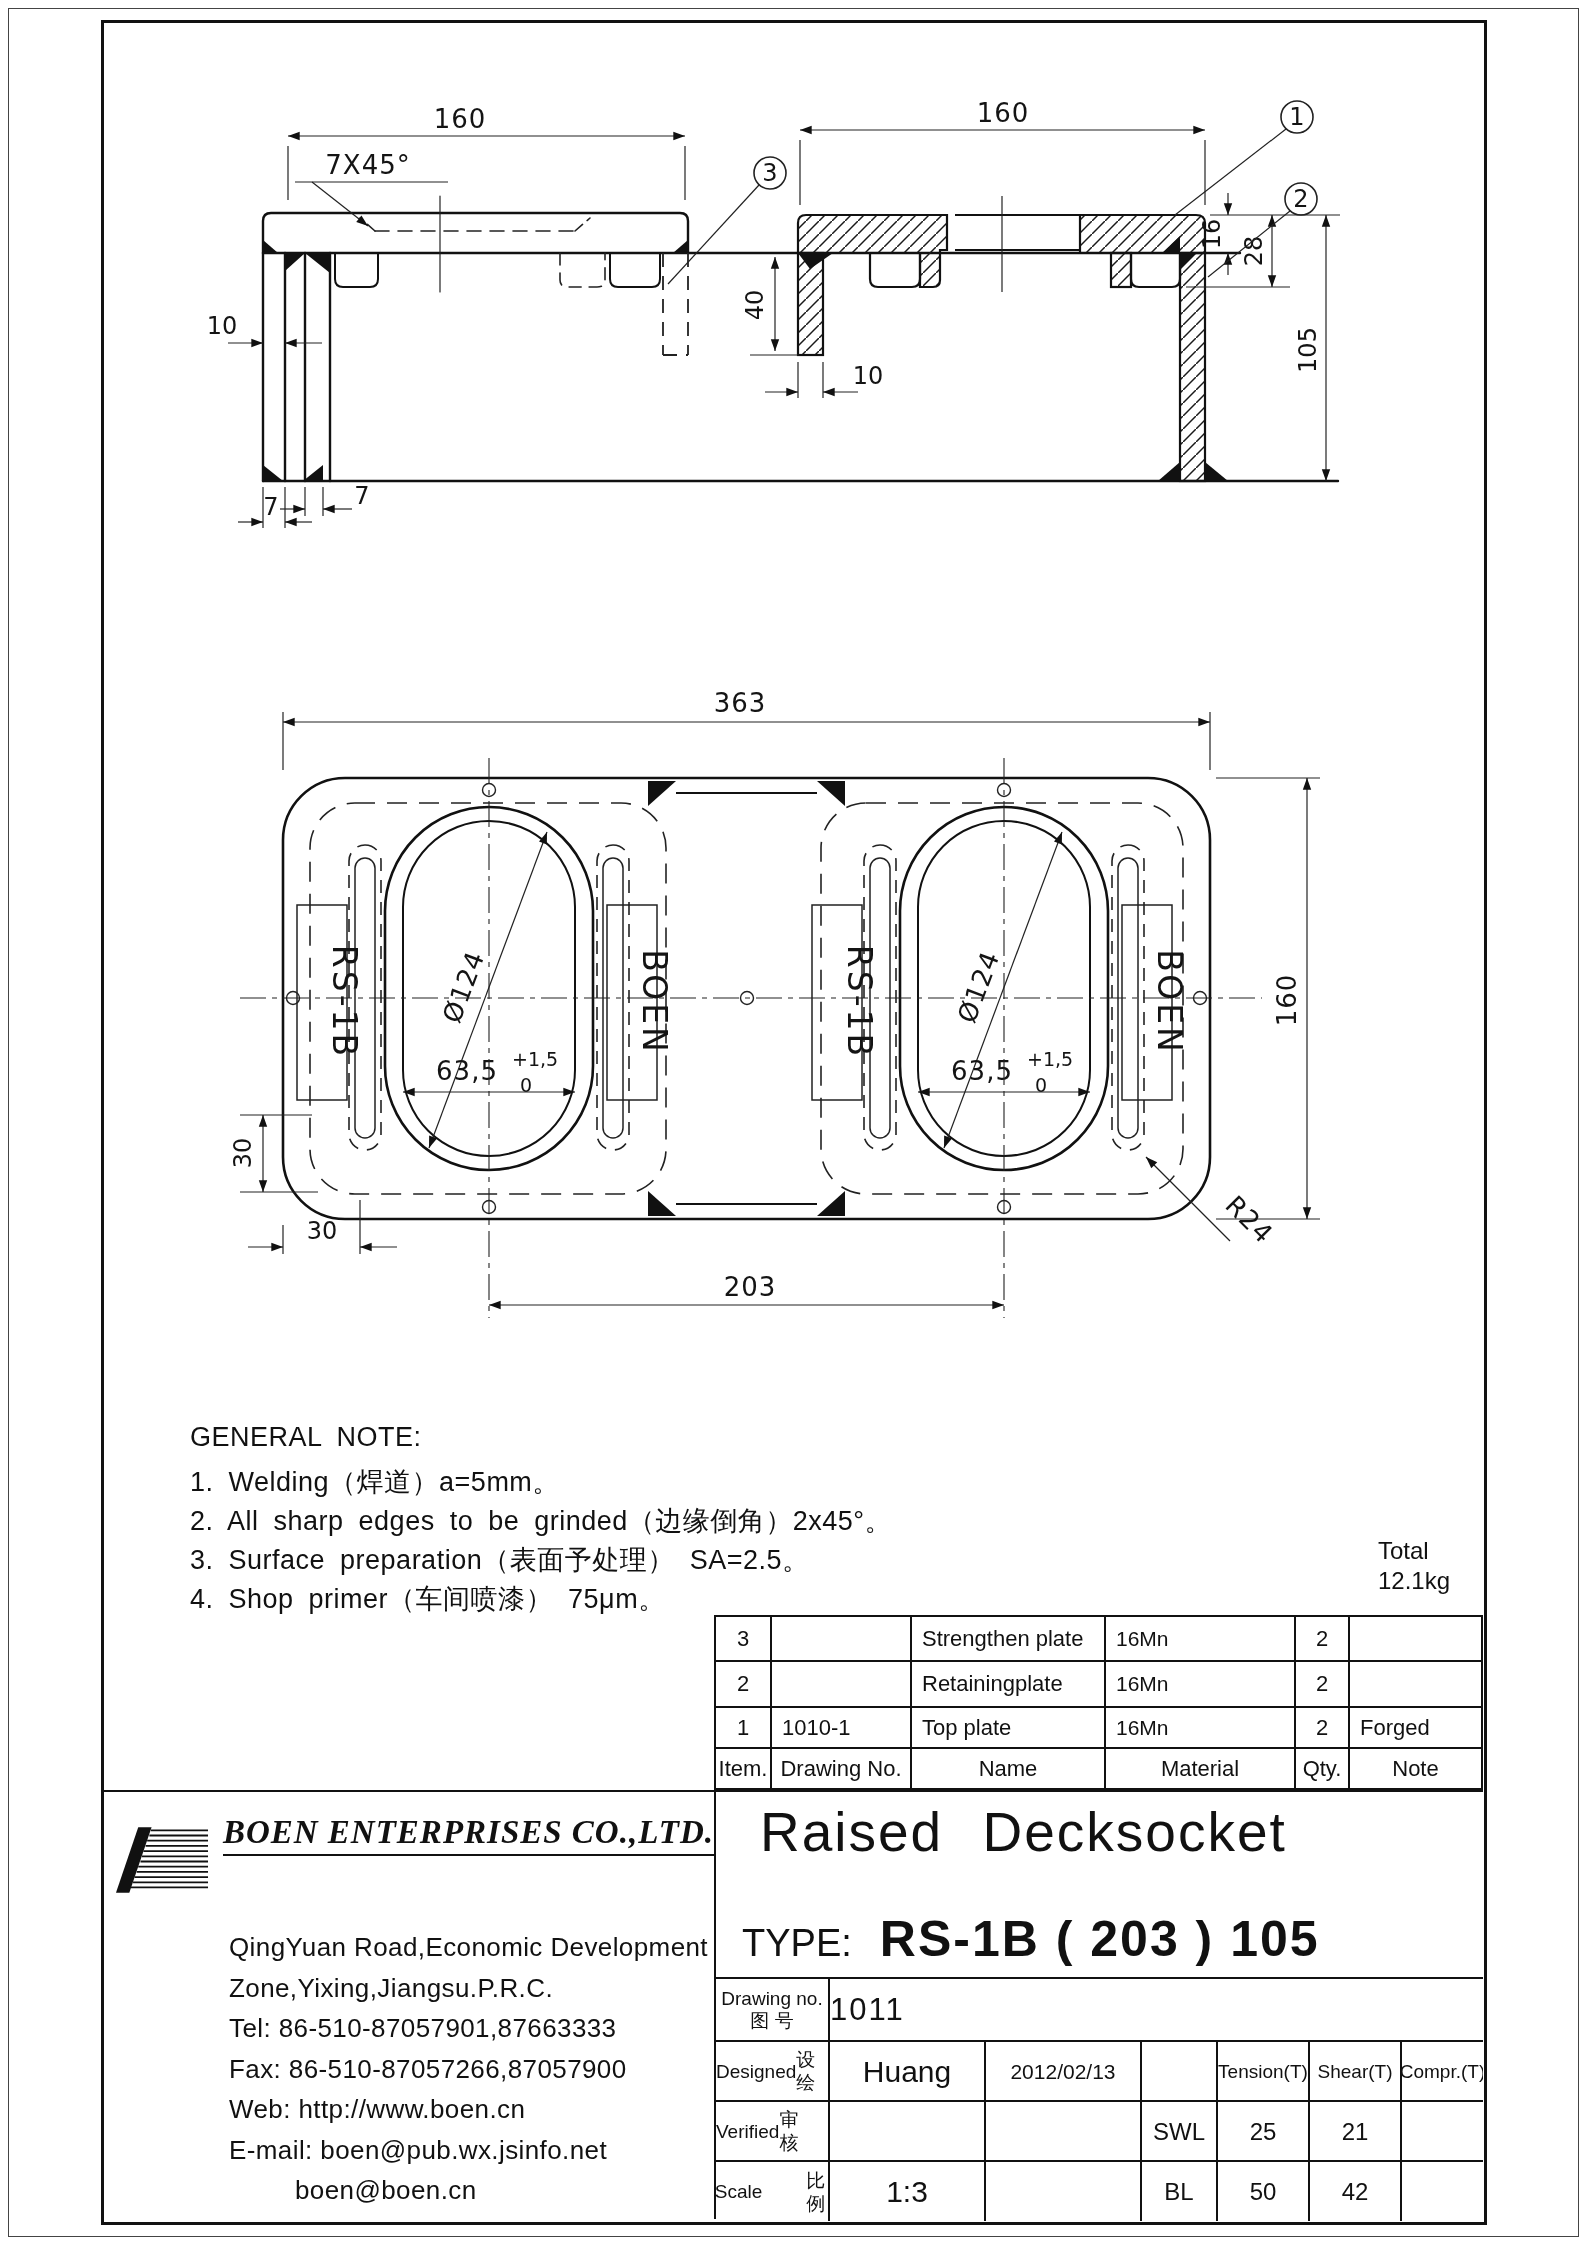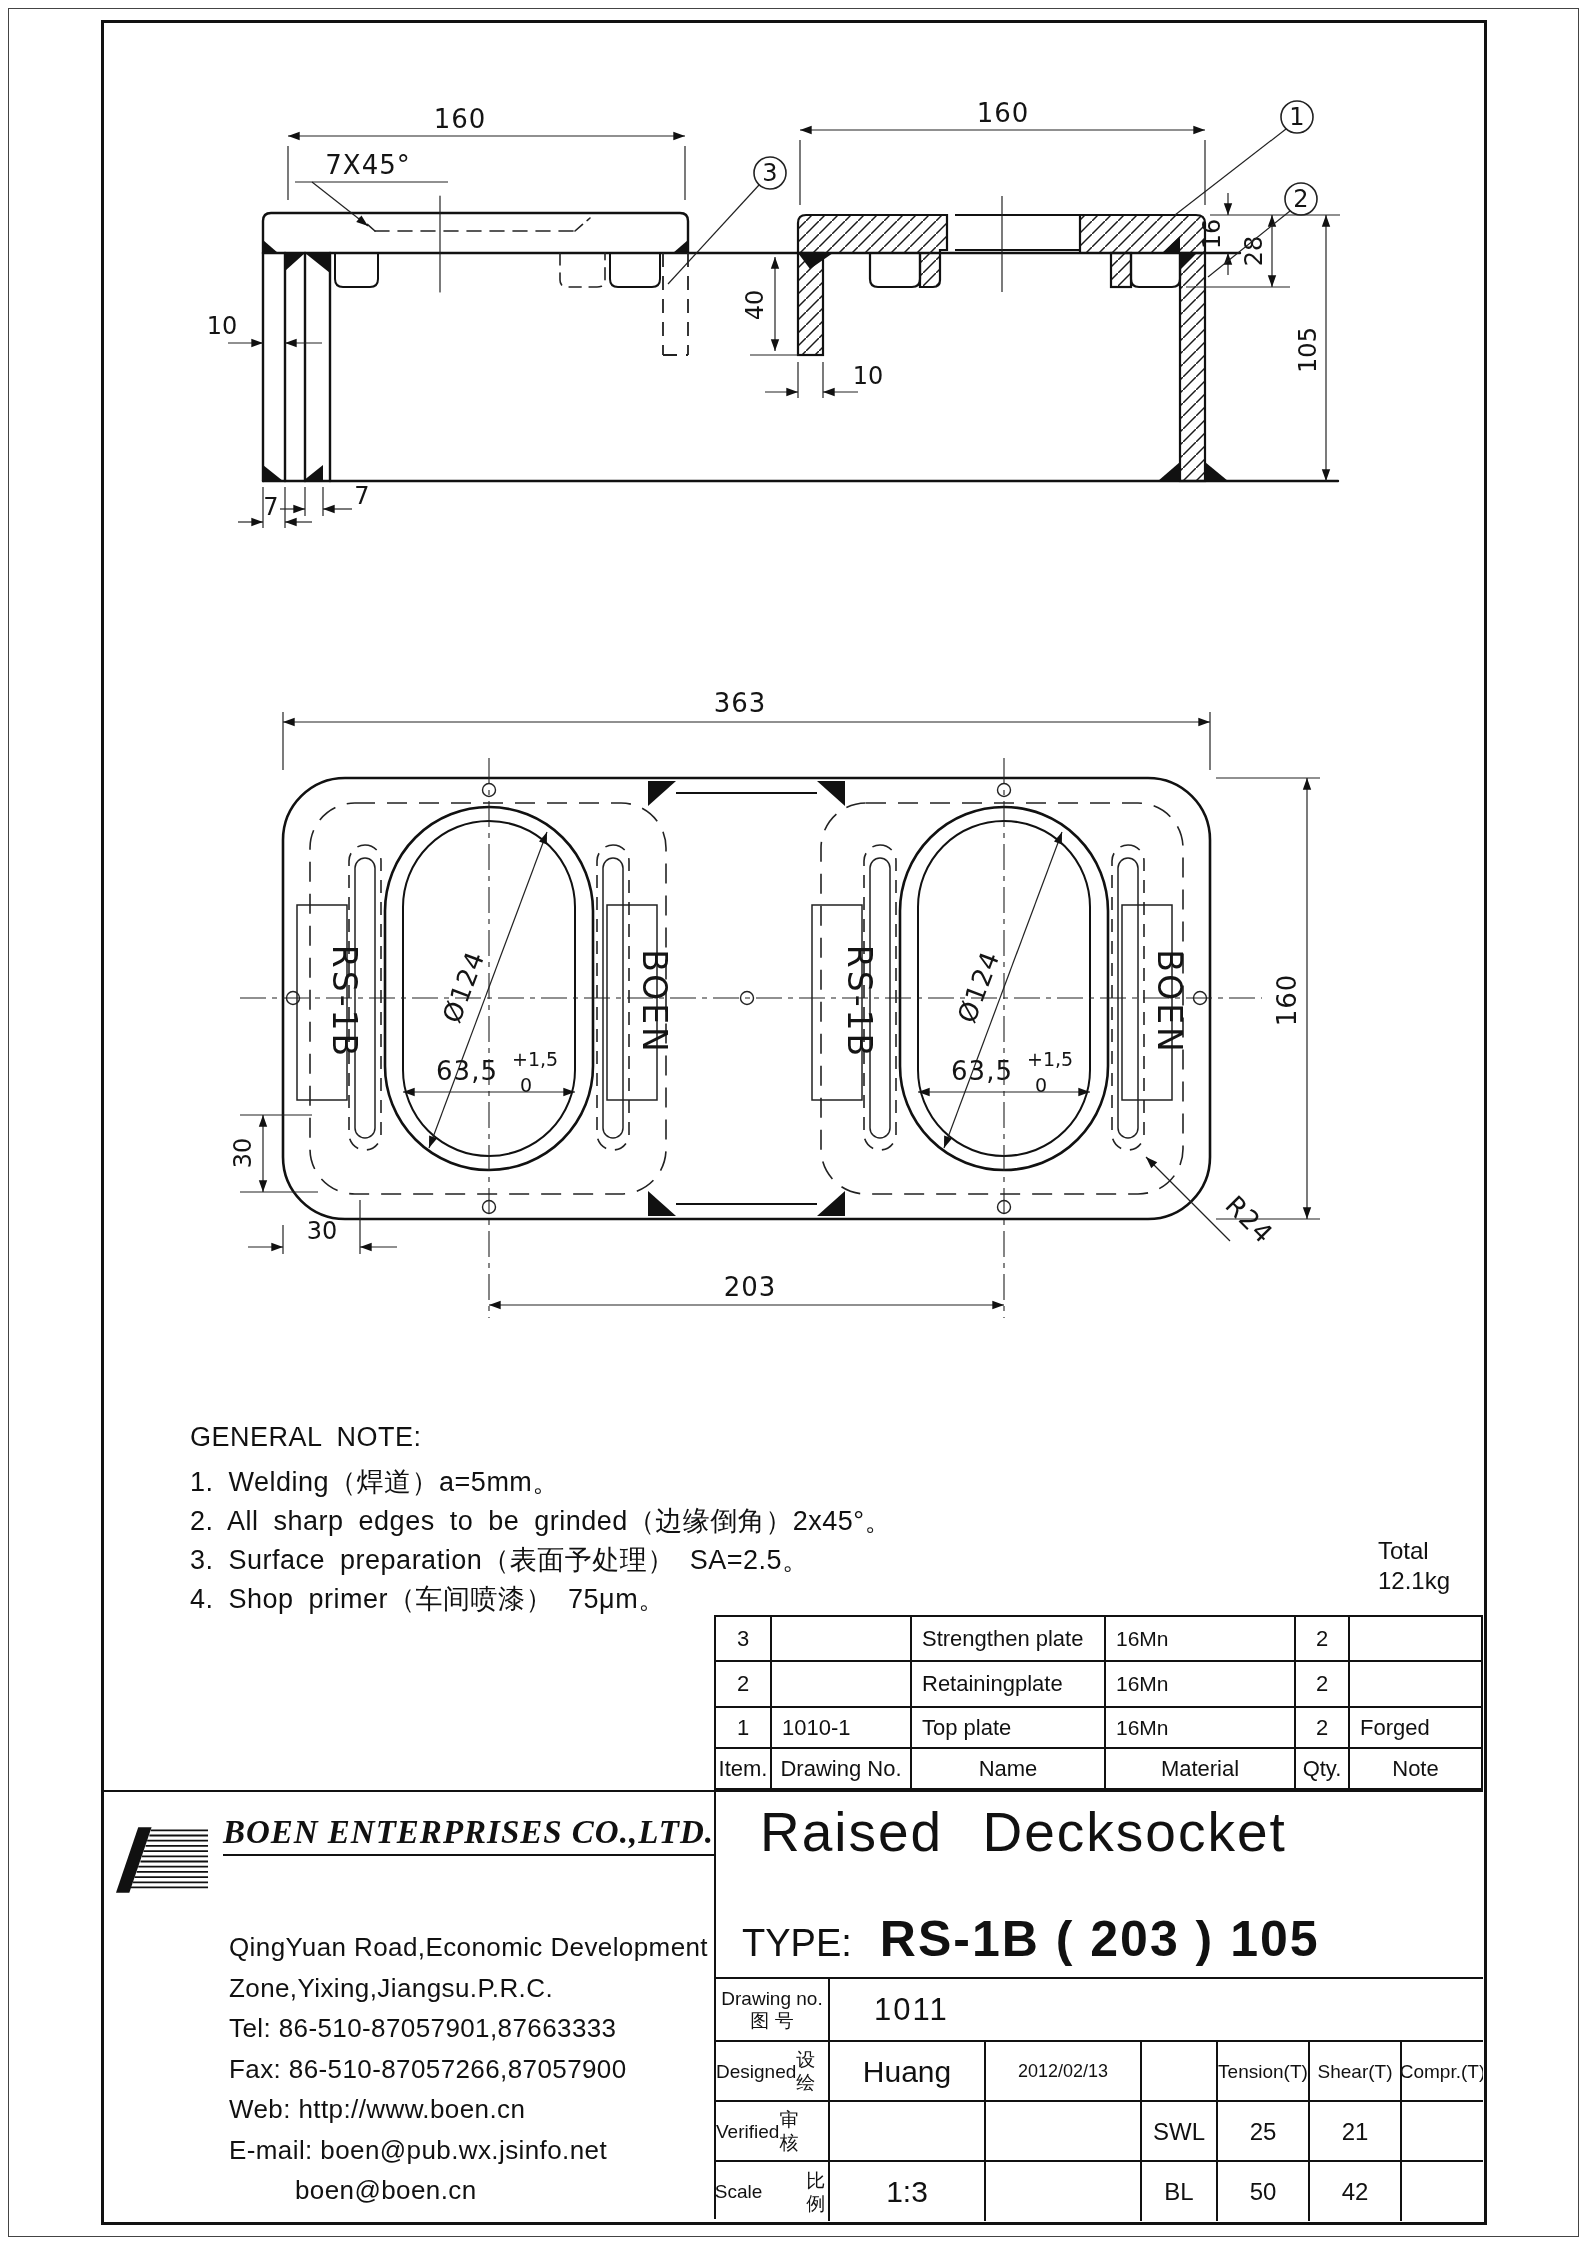--- a/index.html
+++ b/index.html
@@ -30,29 +30,29 @@
   .cname{font-family:"Liberation Serif",serif;font-style:italic;font-weight:700;font-size:33px;letter-spacing:1px;border-bottom:2.5px solid #111;padding-bottom:3px;margin-left:6px;white-space:nowrap;}
   .caddr{margin-left:126px;margin-top:17px;font-size:26px;line-height:40.5px;letter-spacing:.4px;white-space:nowrap;}
   .caddr .ind{padding-left:66px;}
   .tright{left:714px;top:1790px;width:769px;height:429px;box-sizing:border-box;border-top:2.5px solid #111;border-left:2.5px solid #111;}
   .ttitle{height:187px;box-sizing:border-box;border-bottom:2.5px solid #111;position:relative;padding-left:11px;}
   .ttitle .big{position:absolute;left:44px;top:8px;font-size:55px;letter-spacing:2px;word-spacing:22px;}
   .ttitle .typeline{position:absolute;left:26px;top:118px;font-size:38px;}
   .ttitle .typeval{font-size:50px;letter-spacing:2px;margin-left:28px;font-weight:bold;}
   .dnorow{height:63px;box-sizing:border-box;border-bottom:2.5px solid #111;display:grid;grid-template-columns:114px 1fr;}
   .dlabel{border-right:2px solid #111;display:flex;flex-direction:column;align-items:center;justify-content:center;font-size:19px;line-height:22px;}
-  .dval{display:flex;align-items:center;padding-left:44px;font-size:31px;letter-spacing:2px;}
+  .dval{display:flex;align-items:center;font-size:31px;letter-spacing:2px;}
   .brows{display:grid;grid-template-columns:114px 156px 156px 76px 92px 92px 1fr;grid-template-rows:60px 60px 1fr;height:179px;}
   .bc{border-right:2px solid #111;border-bottom:2px solid #111;display:flex;flex-direction:row;align-items:center;justify-content:center;font-size:24px;line-height:23px;overflow:hidden;}
   .bc .en{font-size:19px;}
   .bc .cn{font-size:19px;letter-spacing:4px;}
   .bc.nb{border-bottom:none;gap:44px;}
   .bc.nr{border-right:none;text-align:right;}
   .name30{font-size:30px;}
-  .date28{font-size:18px;text-align:right;}
+  .date28{font-size:21px;text-align:right;}
 </style>
 </head>
 <body>
 
 <div class="abs outer-border"></div>
 <div class="abs frame"></div>
 
 <svg class="abs" style="left:0;top:0" width="1587" height="2245" viewBox="0 0 1587 2245">
   <defs>
     <marker id="ma" viewBox="0 0 12 12" refX="11" refY="6" markerWidth="14" markerHeight="14" orient="auto-start-reverse" markerUnits="userSpaceOnUse">

